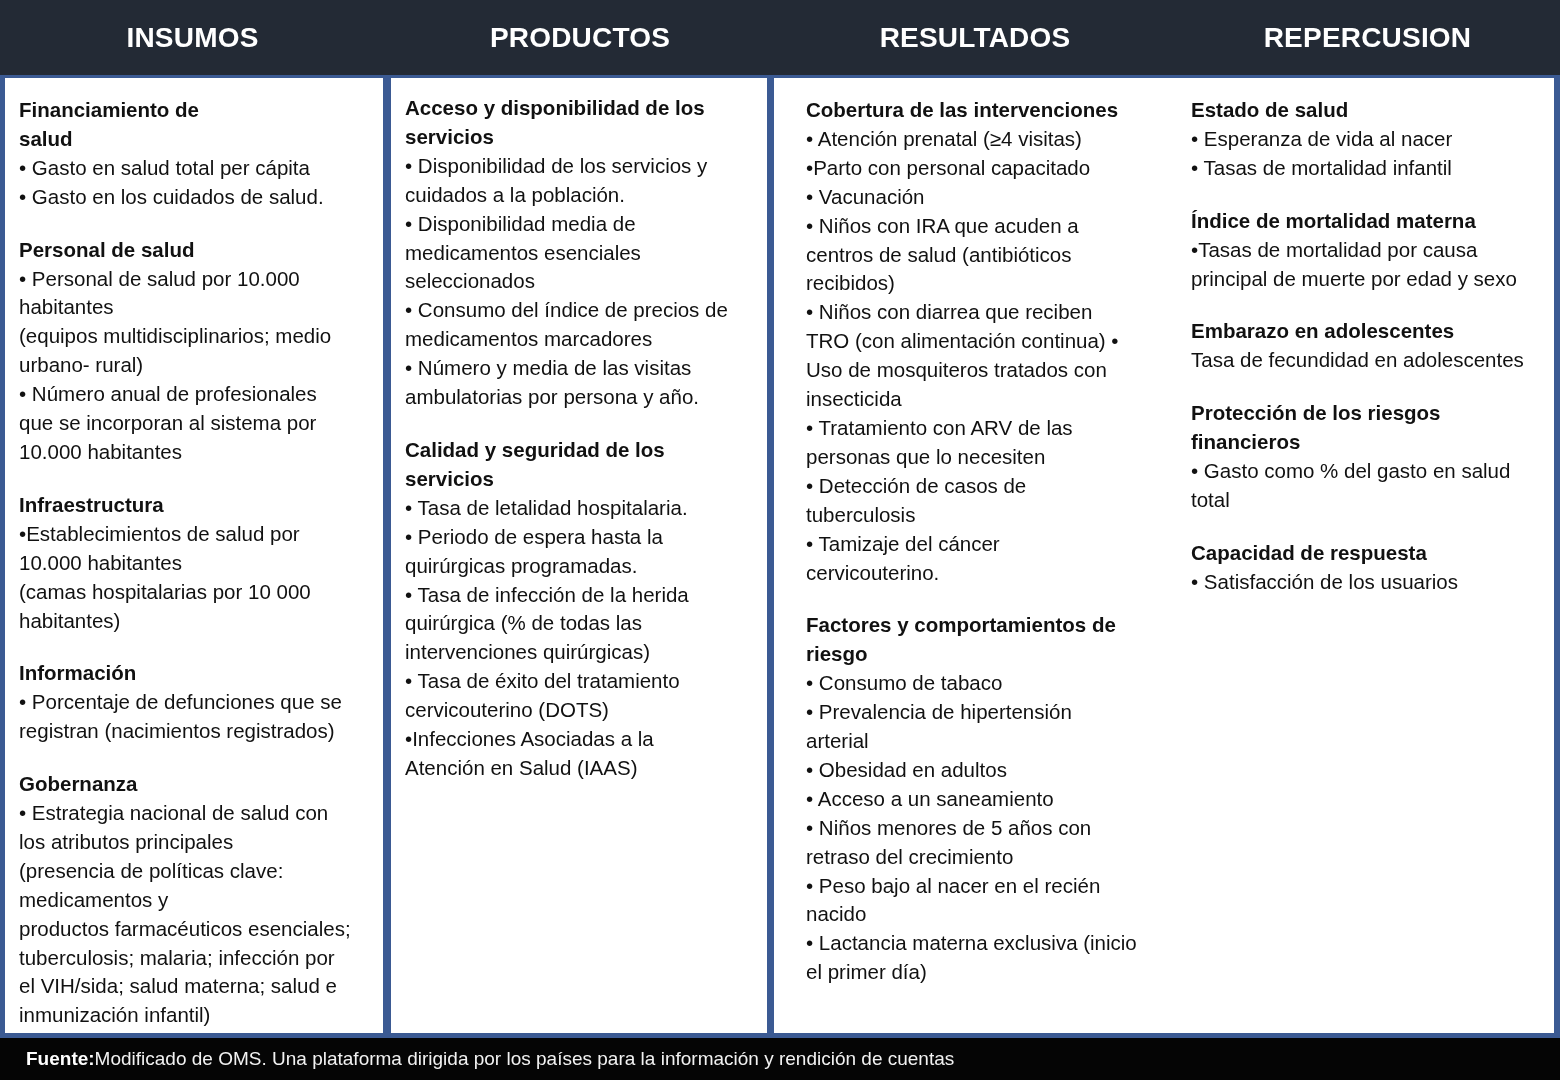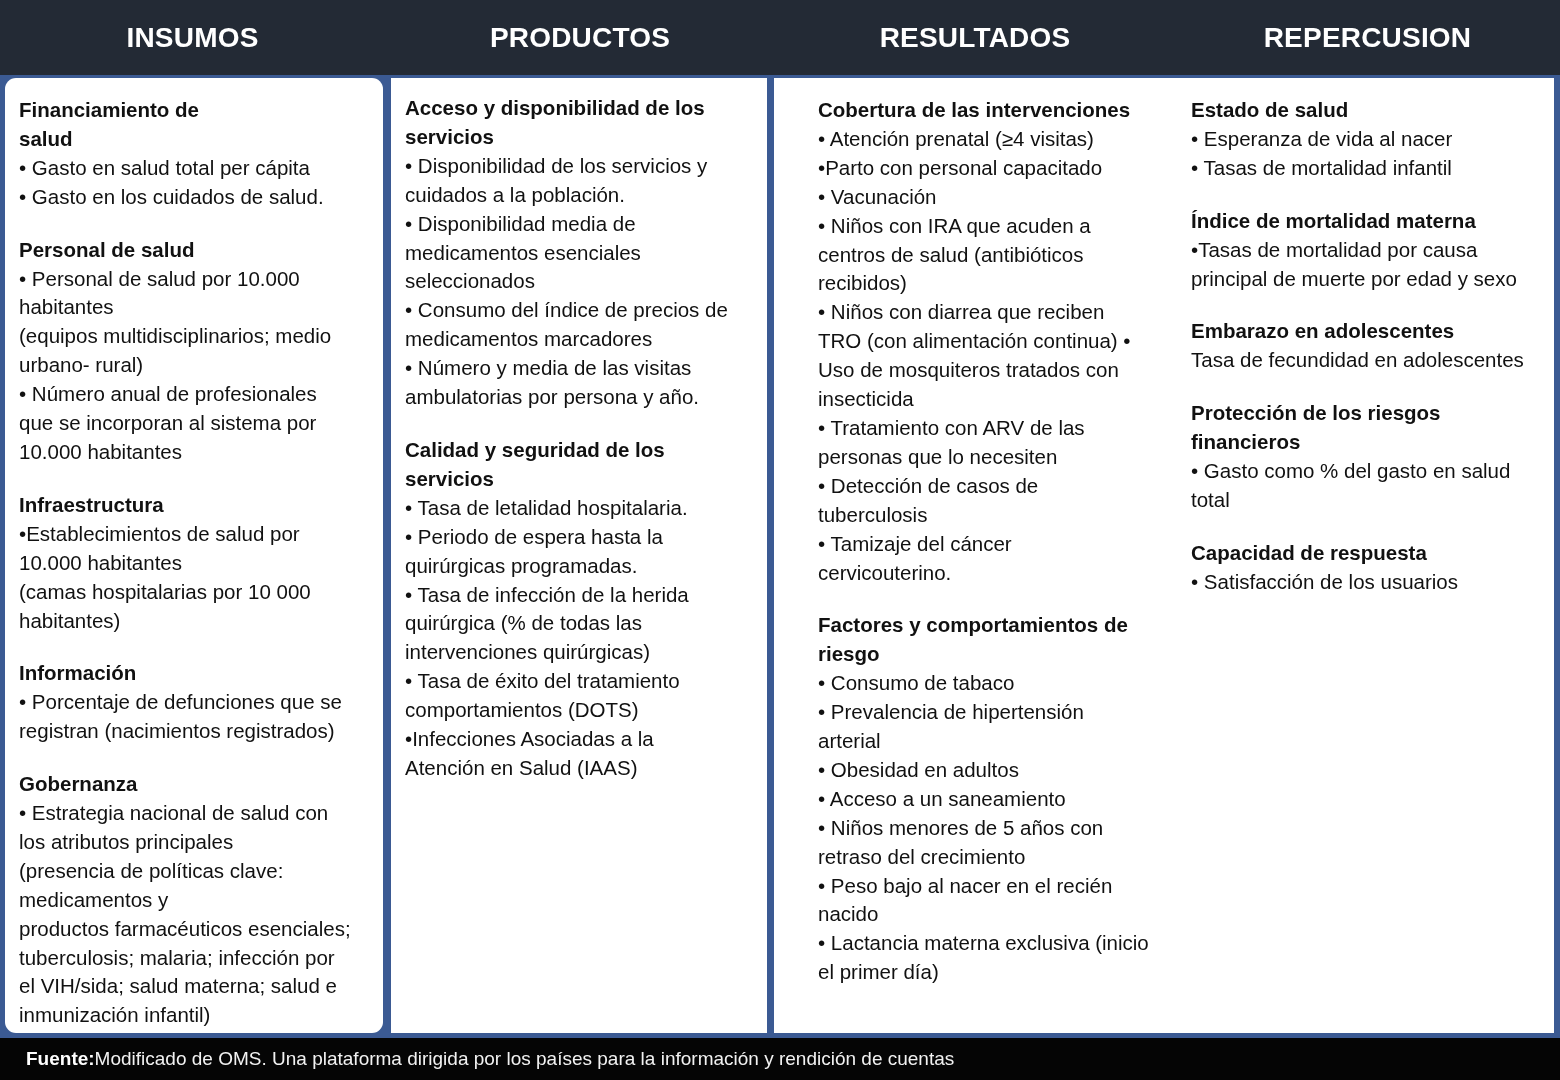--- a/index.html
+++ b/index.html
@@ -36,21 +36,21 @@
 <body>
 
 <div class="header">
   <div class="hcell" style="width:385px">INSUMOS</div>
   <div class="hcell" style="width:390px">PRODUCTOS</div>
   <div class="hcell" style="width:400px">RESULTADOS</div>
   <div class="hcell" style="width:385px">REPERCUSION</div>
 </div>
 
 <div class="columns">
-  <div class="col" style="left:5px;width:378px;padding-top:18px;border-radius:11px;">
+  <div class="col" style="left:5px;width:378px;padding-top:18px;">
       <div class="section">
         <div class="title line">Financiamiento de</div>
         <div class="title line">salud</div>
         <div class="line">• Gasto en salud total per cápita</div>
         <div class="line">• Gasto en los cuidados de salud.</div>
       </div>
       <div class="section">
         <div class="title line">Personal de salud</div>
         <div class="line">• Personal de salud por 10.000</div>
         <div class="line">habitantes</div>
@@ -100,26 +100,26 @@
       </div>
       <div class="section">
         <div class="title line">Calidad y seguridad de los servicios</div>
         <div class="line">• Tasa de letalidad hospitalaria.</div>
         <div class="line">• Periodo de espera hasta la</div>
         <div class="line">quirúrgicas programadas.</div>
         <div class="line">• Tasa de infección de la herida</div>
         <div class="line">quirúrgica (% de todas las</div>
         <div class="line">intervenciones quirúrgicas)</div>
         <div class="line">• Tasa de éxito del tratamiento</div>
-        <div class="line">comportamientos (DOTS)</div>
+        <div class="line">cervicouterino (DOTS)</div>
         <div class="line">•Infecciones Asociadas a la</div>
         <div class="line">Atención en Salud (IAAS)</div>
       </div>
     </div>
-  <div class="col" style="left:774px;width:443px;padding-left:44px;padding-top:18px;">
+  <div class="col" style="left:774px;width:443px;padding-left:32px;padding-top:18px;">
       <div class="section">
         <div class="title line">Cobertura de las intervenciones</div>
         <div class="line">• Atención prenatal (≥4 visitas)</div>
         <div class="line">•Parto con personal capacitado</div>
         <div class="line">• Vacunación</div>
         <div class="line">• Niños con IRA que acuden a</div>
         <div class="line">centros de salud (antibióticos</div>
         <div class="line">recibidos)</div>
         <div class="line">• Niños con diarrea que reciben</div>
         <div class="line">TRO (con alimentación continua) •</div>

